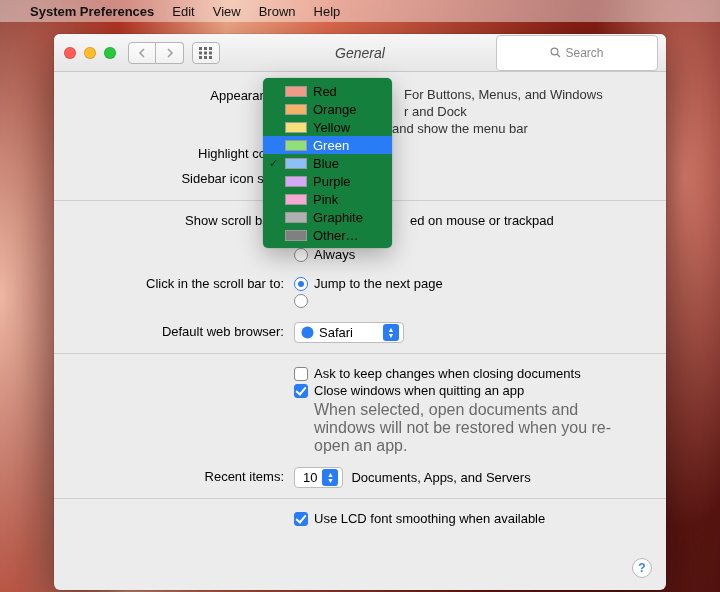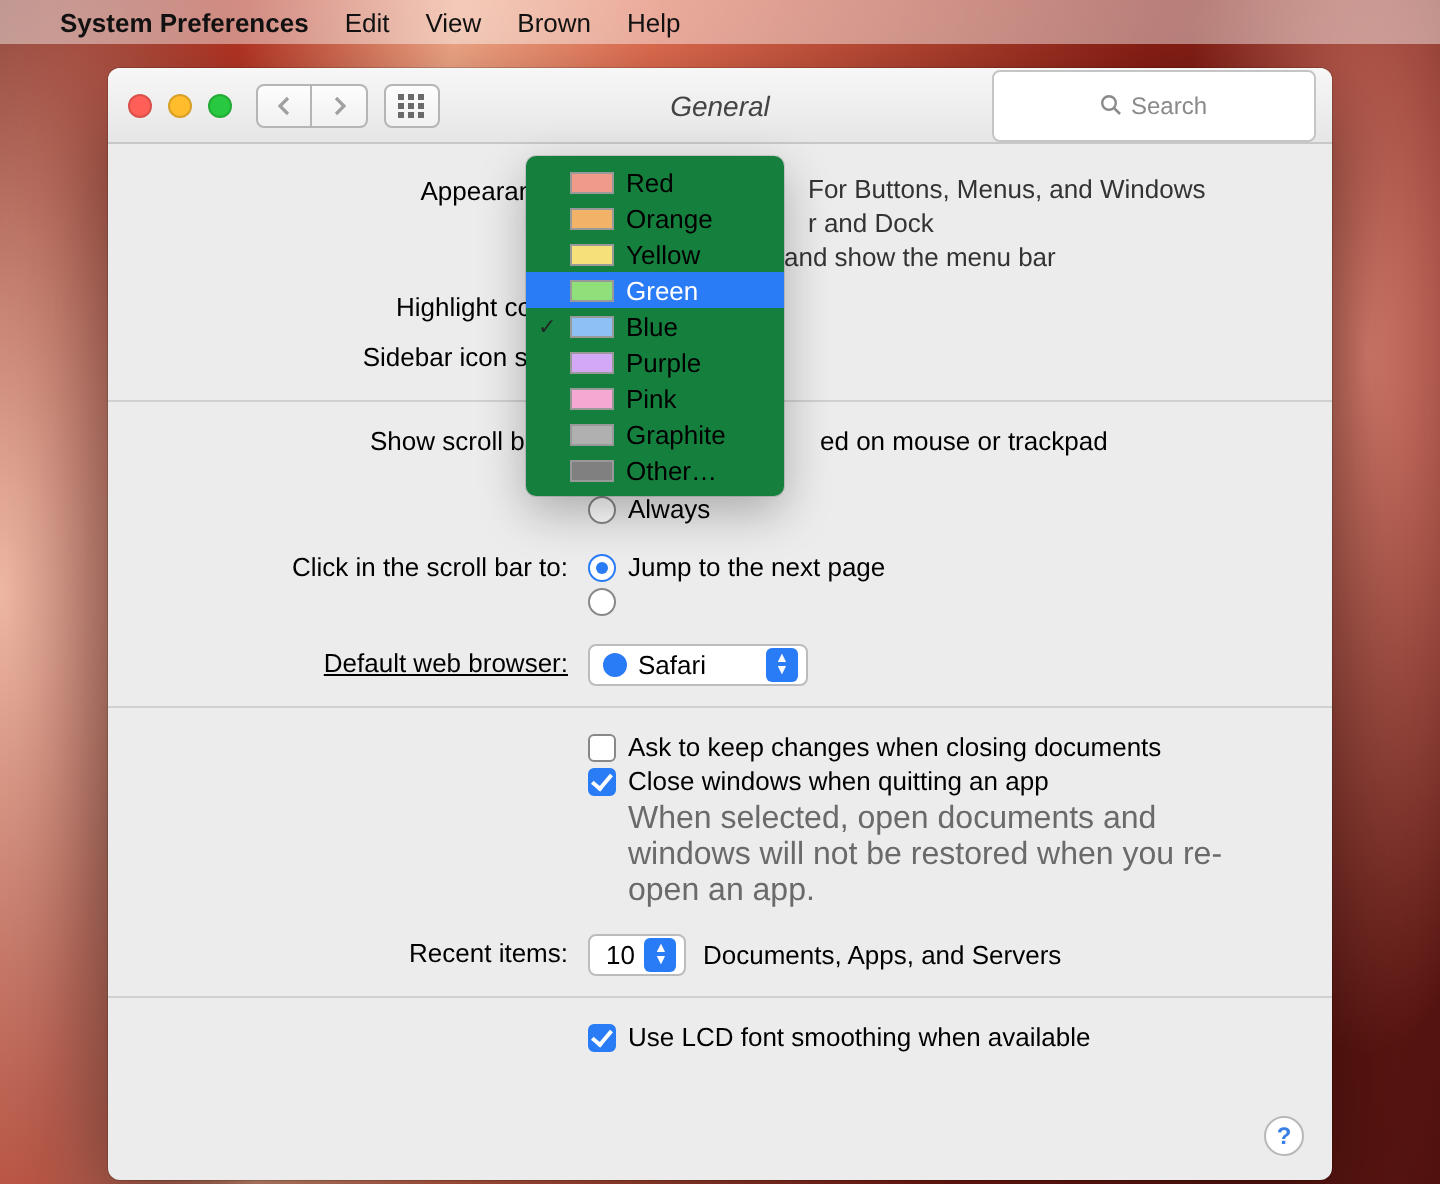--- a/index.html
+++ b/index.html
@@ -252,21 +252,21 @@
         <div class="radio">
             <input type="radio" checked="" style="">
             <span>Jump to the next page</span>
           </div>
         <div class="radio">
             <input type="radio" style="">
           </div>
       </div>
     </div>
 
-    <div class="row" style="margin-top:12px;text-decoration:underline;">
+    <div class="row" style="margin-top:12px;">
       <div class="lab">Default web browser:</div>
       <div class="val">
         <div class="popup-btn">
           <svg width="13" height="13" viewBox="0 0 13 13">
               <circle cx="6.5" cy="6.5" r="6" fill="#2a7bf6"></circle>
               <path d="M3 10 7 6l3-3-4 4z" fill="#fff"></path>
             </svg>
           <span>Safari</span>
           <span style="width:20px"></span>
           <span class="arrows">▲<br>▼</span>

